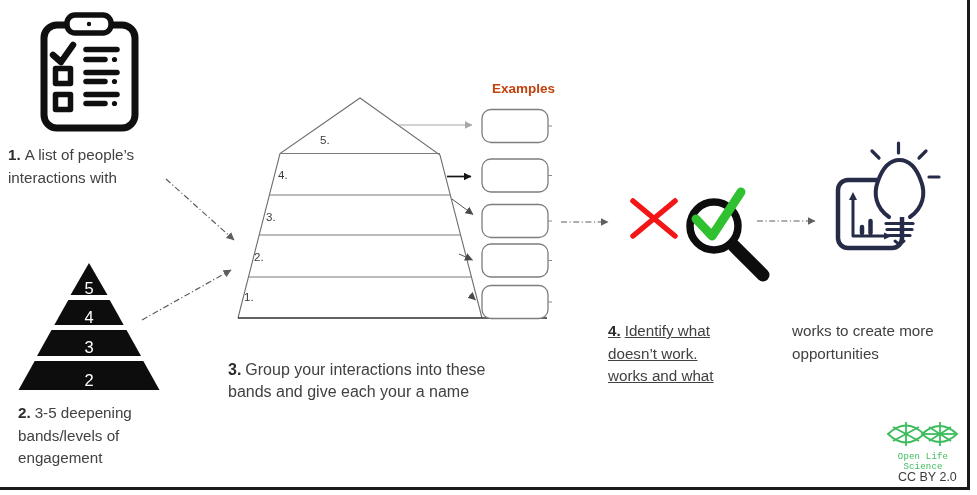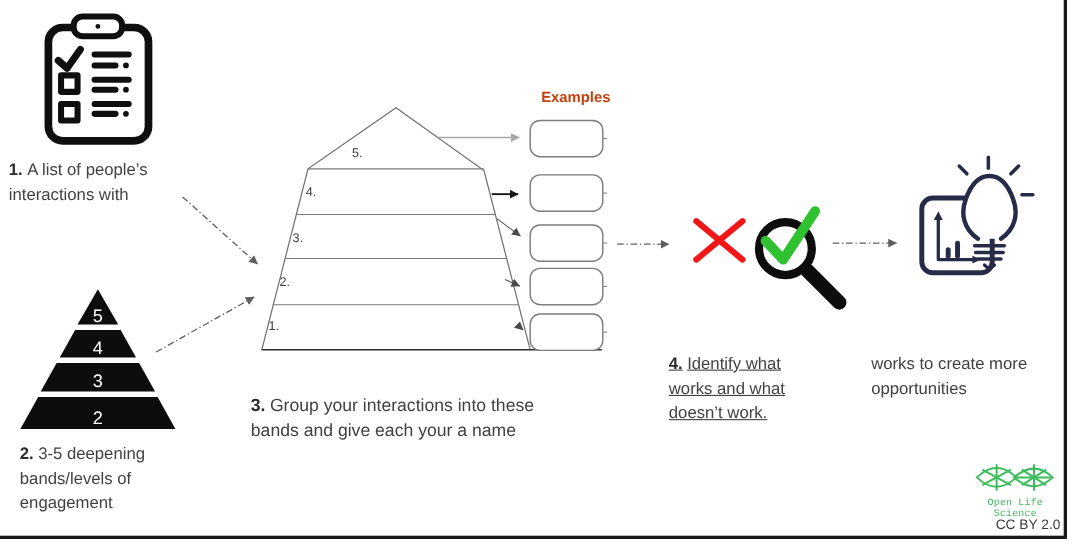--- a/index.html
+++ b/index.html
@@ -11,21 +11,21 @@
   .step-text{position:absolute;text-align:left;font-size:15.2px;line-height:22.5px;color:#414141;}
   .step-text.big{font-size:16px;line-height:22px;}
   .tline{white-space:nowrap;}
   .num{font-weight:700;color:#2c2c2c;margin-right:4px;}
   .examples-heading{position:absolute;left:470px;top:81px;width:85px;text-align:right;
     font-weight:700;font-size:13.5px;color:#c2410c;}
   .band-label{position:absolute;font-size:11.5px;color:#3a3a3a;}
   .pyr-num{position:absolute;left:59px;width:60px;text-align:center;color:#ffffff;font-size:16.5px;}
   .logo-text{position:absolute;left:884px;top:452px;width:78px;text-align:center;
     font-size:9px;color:#3cbc5c;letter-spacing:0.2px;font-family:Liberation Mono, monospace;}
-  .license{position:absolute;left:898px;top:470px;width:66px;text-align:right;
+  .license{position:absolute;left:898px;top:470px;width:66px;
     font-size:12.5px;color:#3a3a3a;}
   .border-right{position:absolute;left:967px;top:0;width:3px;height:490px;background:#1a1a1a;}
   .border-bottom{position:absolute;left:0;top:487px;width:970px;height:3px;background:#1a1a1a;}
 </style>
 </head>
 <body>
 
 <div class="canvas">
 
   <svg width="977" height="495" viewBox="0 0 977 495">
@@ -174,22 +174,22 @@
     <div class="tline">engagement</div>
   </div>
 
   <div class="step-text big" style="left:228px;top:339px;width:332px;margin-top:20px;">
     <div class="tline"><b class="num">3.</b><span>Group your interactions into these</span></div>
     <div class="tline">bands and give each your a name</div>
   </div>
 
   <div class="step-text" style="left:608px;top:320px;width:168px;text-decoration:underline;">
     <div class="tline"><b class="num">4.</b><span>Identify what</span></div>
+    <div class="tline">doesn’t work.</div>
     <div class="tline">works and what</div>
-    <div class="tline">doesn’t work.</div>
   </div>
 
   <div class="step-text" style="left:792px;top:320px;width:185px;">
     <div class="tline">works to create more</div>
     <div class="tline">opportunities</div>
   </div>
 
   <span class="band-label" style="left:320px;top:134px;">5.</span>
   <span class="band-label" style="left:278px;top:169px;">4.</span>
   <span class="band-label" style="left:266px;top:211px;">3.</span>

